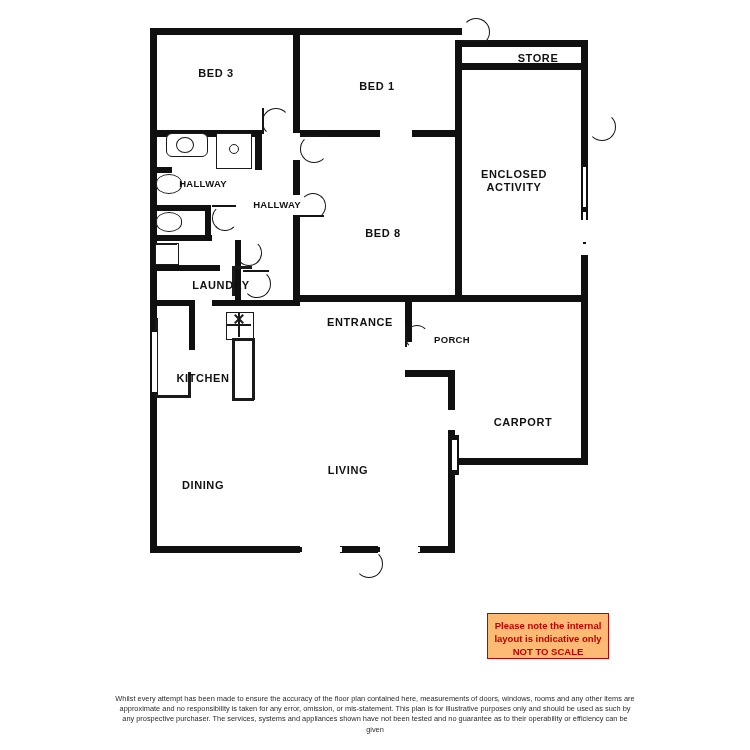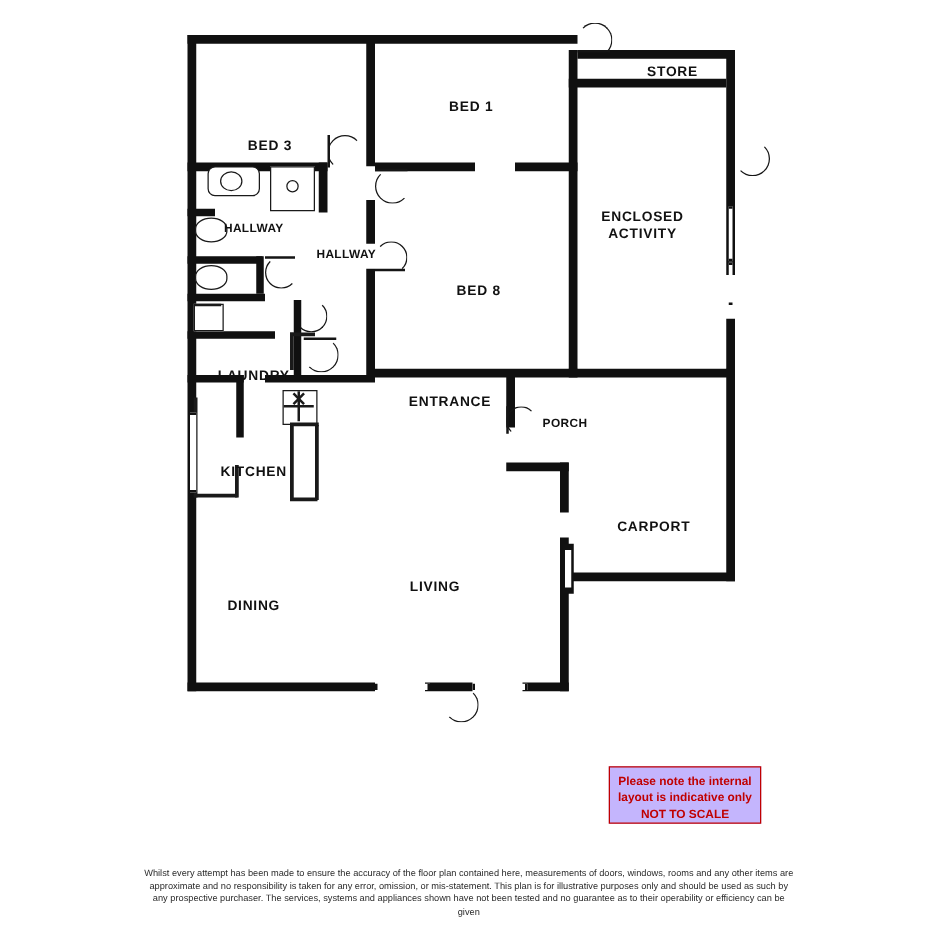--- a/index.html
+++ b/index.html
@@ -26,21 +26,21 @@
   .fixture{position:absolute;border:1.5px solid #1a1a1a;background:#fff;}
   .fixture.round{border-radius:50%;}
   .fixture.oval{border-radius:50%/45%;}
   .door{position:absolute;border:1.6px solid #151515;border-radius:50%;
         border-top-color:transparent;border-right-color:transparent;background:transparent;}
   .doorline{position:absolute;background:#151515;}
   .notice{
     position:absolute;
     border:1.5px solid #c00000;
     color:#c00000;
-    background:#c4b5fd;
+    background:#fdba74;
     text-align:center;
     font-size:9.5px;
     font-weight:bold;
     line-height:13px;
     padding:5px 6px;
     box-sizing:border-box;
   }
   .disclaimer{
     position:absolute;
     text-align:center;
@@ -145,29 +145,29 @@
 
   <div class="fixture" style="left:166px;top:133px;width:40px;height:22px;border-radius:6px;"></div>
   <div class="fixture round" style="left:176px;top:137px;width:16px;height:14px;"></div>
   <div class="fixture" style="left:216px;top:133px;width:34px;height:34px;"></div>
   <div class="fixture round" style="left:229px;top:144px;width:8px;height:8px;"></div>
   <div class="fixture oval" style="left:156px;top:174px;width:24px;height:18px;"></div>
   <div class="fixture oval" style="left:156px;top:212px;width:24px;height:18px;"></div>
   <div class="fixture" style="left:155px;top:243px;width:22px;height:20px;"></div>
   <div class="thin" style="left:155px;top:243px;width:22px;height:2px;"></div>
 
-  <div class="label" style="left:216px;top:73px;margin-top:44px;">BED 3</div>
+  <div class="label" style="left:216px;top:73px;">BED 3</div>
   <div class="label" style="left:377px;top:86px;">BED 1</div>
   <div class="label" style="left:538px;top:58px;">STORE</div>
   <div class="label" style="left:514px;top:174px;">ENCLOSED</div>
   <div class="label" style="left:514px;top:187px;">ACTIVITY</div>
   <div class="label small" style="left:203px;top:183px;">HALLWAY</div>
   <div class="label small" style="left:277px;top:204px;">HALLWAY</div>
   <div class="label" style="left:383px;top:233px;">BED 8</div>
-  <div class="label" style="left:203px;top:285px;margin-top:16px;">LAUNDRY</div>
+  <div class="label" style="left:221px;top:285px;">LAUNDRY</div>
   <div class="label" style="left:360px;top:322px;">ENTRANCE</div>
   <div class="label small" style="left:452px;top:339px;">PORCH</div>
   <div class="label" style="left:203px;top:378px;">KITCHEN</div>
   <div class="label" style="left:523px;top:422px;">CARPORT</div>
   <div class="label" style="left:348px;top:470px;">LIVING</div>
   <div class="label" style="left:203px;top:485px;">DINING</div>
 
   <div class="notice" style="left:487px;top:613px;width:122px;height:46px;">
     <div>Please note the internal</div>
     <div>layout is indicative only</div>

